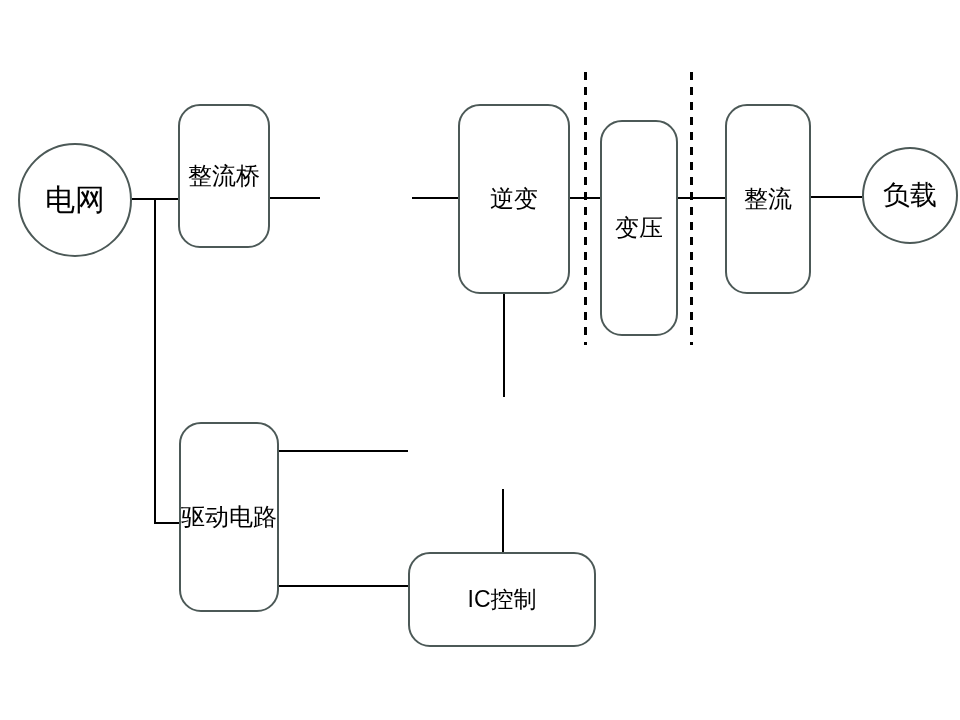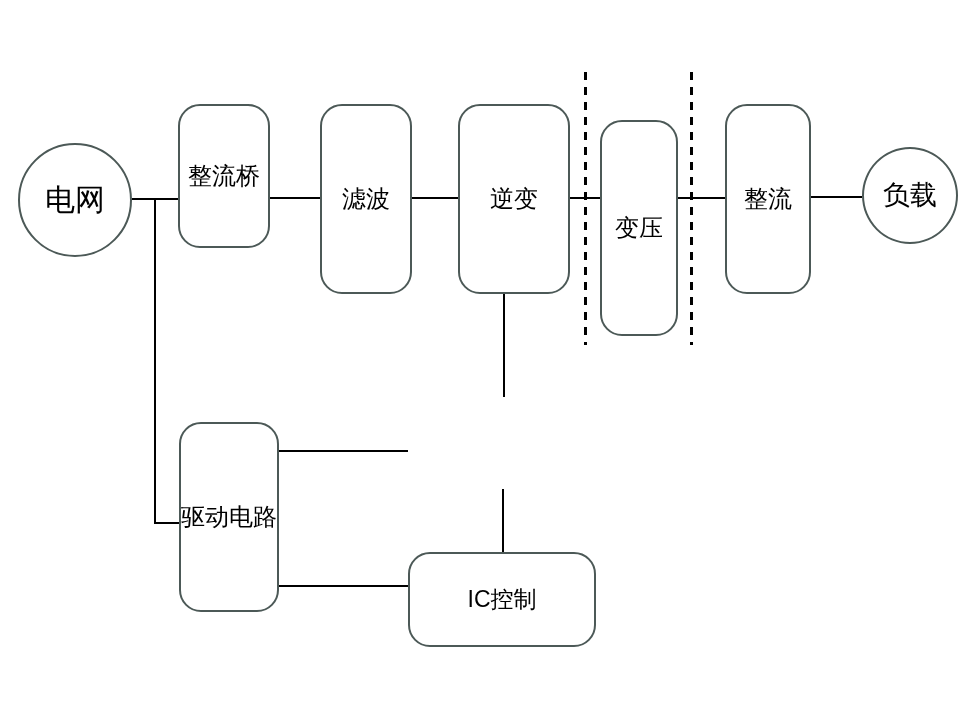--- a/index.html
+++ b/index.html
@@ -72,23 +72,20 @@
   <div class="wire" style="left:279px; top:585px; width:129px; height:2px;"></div>
 
   <div class="node circle" style="left:18px; top:143px; width:114px; height:114px;">
     <span class="label label-lg">电网</span>
   </div>
 
   <div class="node rounded" style="left:178px; top:104px; width:92px; height:144px;">
     <span class="label">整流桥</span>
   </div>
 
-  <div class="node rounded" style="left:320px; top:104px; width:92px; height:190px;">
-    <span class="label">滤波</span>
-  </div>
 
   <div class="node rounded" style="left:458px; top:104px; width:112px; height:190px;">
     <span class="label">逆变</span>
   </div>
 
   <div class="node rounded" style="left:600px; top:120px; width:78px; height:216px;font-family:Liberation Serif, serif;">
     <span class="label">变压</span>
   </div>
 
   <div class="node circle" style="left:862px; top:147px; width:96px; height:97px;">

